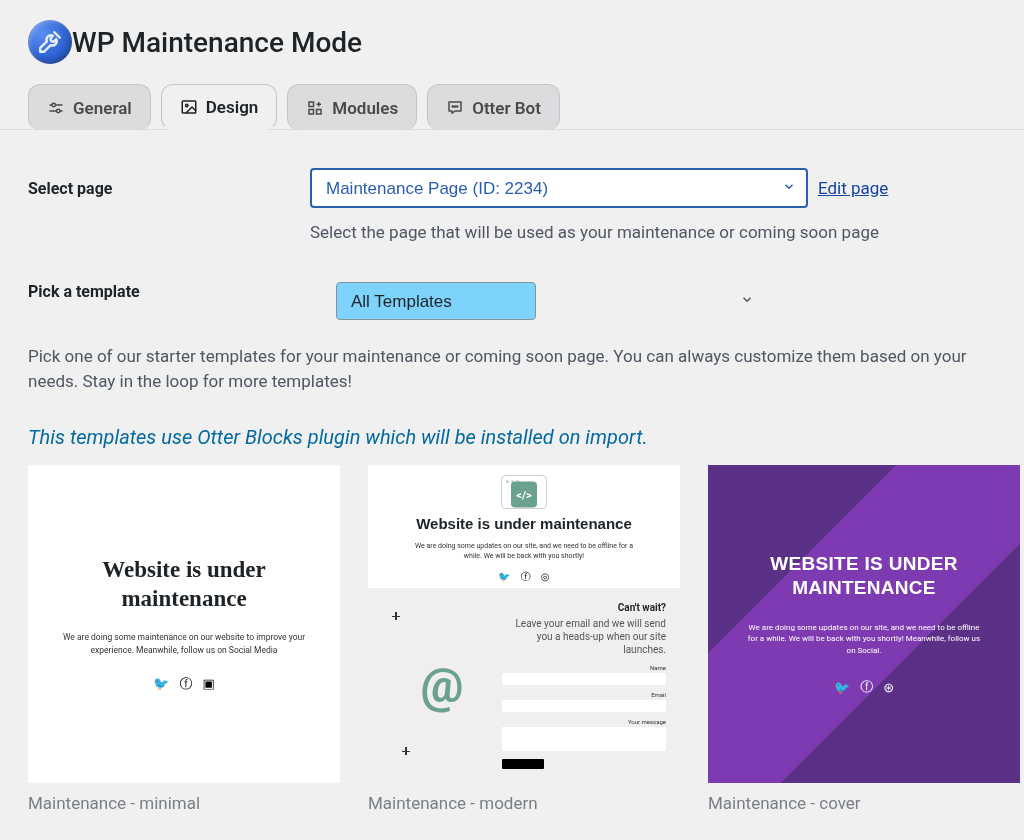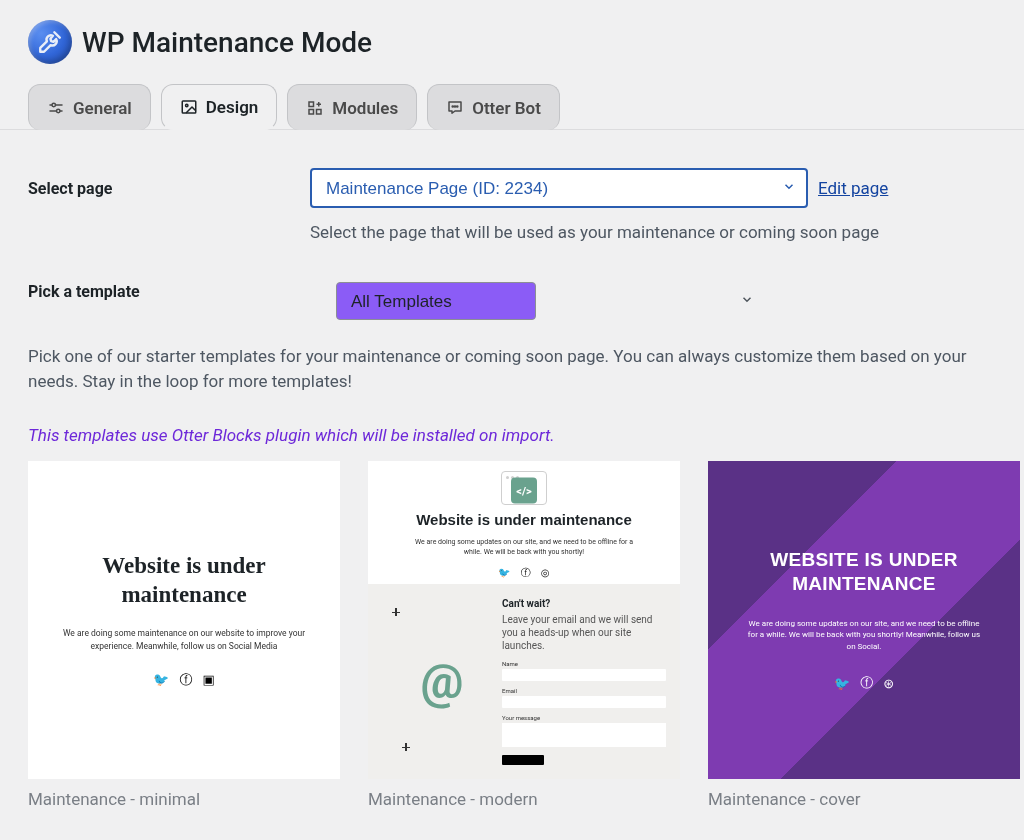--- a/index.html
+++ b/index.html
@@ -7,21 +7,21 @@
       font-family: -apple-system, BlinkMacSystemFont, "Segoe UI", Roboto, sans-serif;
       background: #f0f0f1;
       color: #1d2327;
       font-size: 14px;
     }
     .page-wrapper { padding: 0; width: 1024px; }
     .header {
       display: flex;
       align-items: center;
       padding: 20px 28px 20px 28px;
-      gap: 10px;
+      gap: 0;
     }
     .header-icon {
       width: 44px; height: 44px;
       border-radius: 50%;
       background: radial-gradient(circle at 30% 30%, #5a8ef0 0%, #3166d8 55%, #2752b5 100%);
       display: flex; align-items: center; justify-content: center;
       box-shadow: inset -2px -3px 6px rgba(0,0,0,0.25), inset 2px 2px 4px rgba(255,255,255,0.3);
     }
     .page-title {
       font-size: 28px;
@@ -106,42 +106,42 @@
       font-weight: 700;
       font-size: 16px;
       color: #1d2327;
     }
     .category-select {
       margin-left: auto;
       margin-right: 230px;
       width: 200px;
       height: 38px;
       border: 1px solid #8c8f94;
-      background: #8b5cf6;
+      background: #7dd3fc;
       border-radius: 4px;
       padding: 6px 34px 6px 14px;
       font-size: 17px;
       color: #1d2327;
       appearance: none;
     }
     .cat-wrap { position: relative; margin-left: auto; margin-right: 230px; }
     .cat-wrap .chev {
       position: absolute; right: 12px; top: 50%; transform: translateY(-50%);
       pointer-events: none;
     }
     .description {
       font-size: 17px;
       color: #4e5762;
       line-height: 1.45;
       margin-bottom: 32px;
     }
     .notice {
-      font-size: 17px;
+      font-size: 20px;
       font-style: italic;
-      color: #6d28d9;
+      color: #0369a1;
       margin-bottom: 16px;
     }
     .cards {
       display: flex;
       gap: 28px;
     }
     .card { width: 312px; }
     .thumb {
       width: 312px; height: 318px;
       background: #fff;
@@ -165,21 +165,21 @@
     .thumb-mod-top { height: 176px; background:#fff; display:flex; flex-direction:column; align-items:center; padding-top:10px;}
     .browser { width: 46px; height: 34px; border:1px solid #cfcfcf; border-radius:4px; position:relative; margin-bottom:6px;}
     .browser::before { content:""; position:absolute; top:4px; left:4px; width:3px;height:3px; background:#cfcfcf; border-radius:50%; box-shadow: 5px 0 0 #cfcfcf, 10px 0 0 #cfcfcf;}
     .browser-badge { position:absolute; left:50%; top:50%; transform:translate(-50%,-40%); width:26px;height:26px;background:#6aa28e;border-radius:4px; display:flex;align-items:center;justify-content:center; color:#fff; font-size:11px; font-weight:bold;}
     .thumb-mod-top h3 { font-family: Arial, sans-serif; font-weight:800; font-size:15px; text-align:center; line-height:1.25; margin-bottom:8px;}
     .thumb-mod-top p { font-size:7px; text-align:center; color:#333; line-height:1.4; padding: 0 44px; margin-bottom:8px;}
     .thumb-mod-top .social span { font-size:10px; }
     .thumb-mod-bot { flex:1; background:#f0efed; display:flex; padding:14px 14px;}
     .atdeco { width:120px; position:relative; display:flex; align-items:center; justify-content:center;}
     .atcircle { color:#6aa28e; font-size:48px; font-weight:700;}
-    .form { flex:1; }
+    .form { flex:1;text-align:right; }
     .form h4 { font-size:10px; font-weight:700; margin-bottom:4px;}
     .form p { font-size:10px; color:#555; margin-bottom:8px; line-height:1.3;}
     .form label { font-size:6px; display:block; margin-bottom:2px; color:#333;}
     .form .inp { height:12px; background:#fff; margin-bottom:6px; width:100%; border-radius:1px;}
     .form .ta { height:24px; background:#fff; margin-bottom:8px; width:100%;}
     .form .btn { width:42px; height:10px; background:#000; border-radius:1px;}
     
     .thumb-cov { background: linear-gradient(135deg, #5a3186 0%, #5a3186 30%, #7e3bb1 30%, #7e3bb1 62%, #5a3186 62%, #5a3186 100%); display:flex; flex-direction:column; align-items:center; justify-content:center; color:#fff; padding:30px;}
     .thumb-cov h3 { font-family: Arial Black, Arial, sans-serif; font-weight:900; font-size:19px; text-align:center; line-height:1.25; letter-spacing:0.3px; margin-bottom:22px; text-transform:uppercase;}
     .thumb-cov p { font-size:8px; text-align:center; line-height:1.45; margin-bottom:22px; padding:0 6px;}

